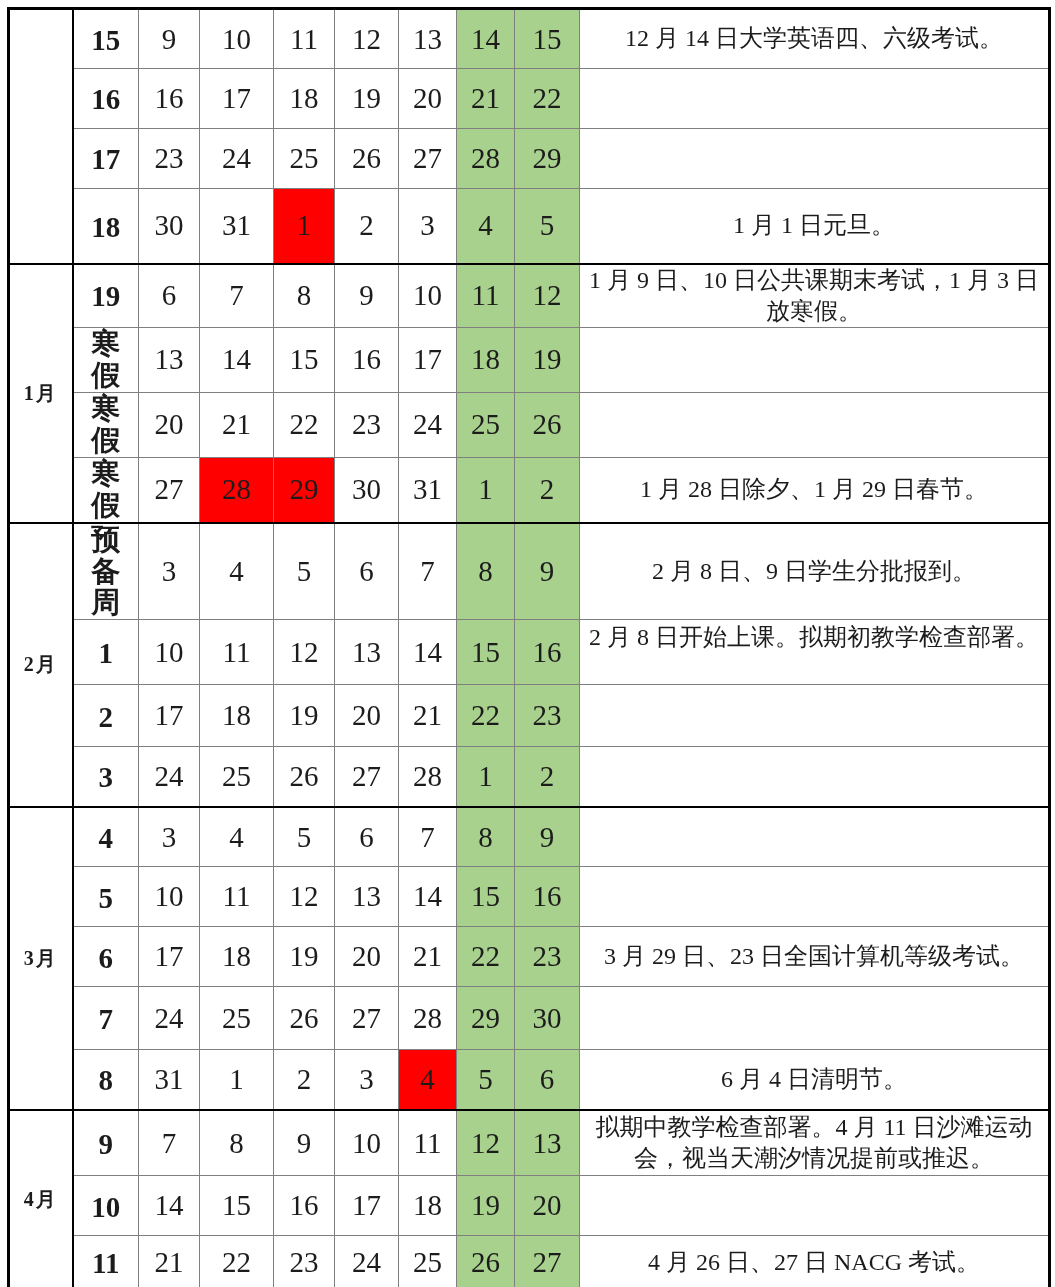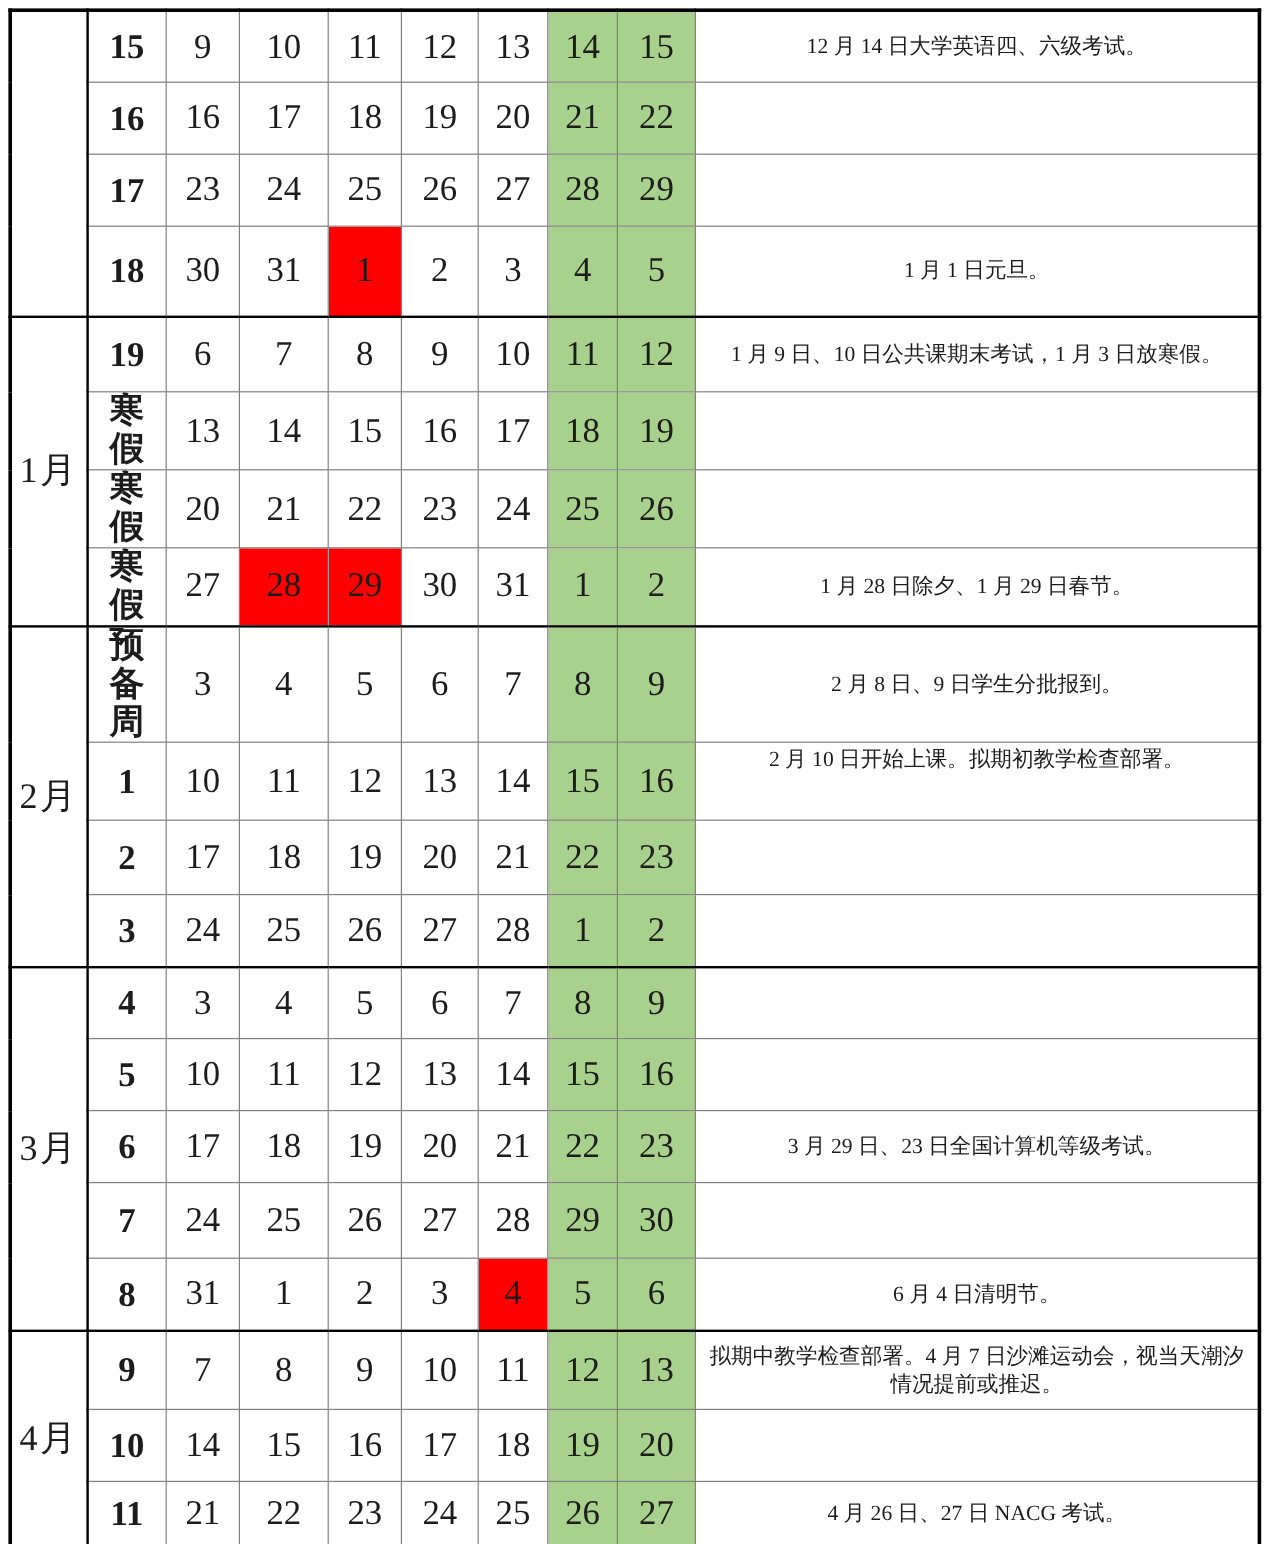--- a/index.html
+++ b/index.html
@@ -28,22 +28,22 @@
   td {
     border: 1px solid var(--border-gray, #808080);
     text-align: center;
     vertical-align: middle;
     padding: 0;
     overflow: hidden;
     color: #1c1c1c;
     font-family: "Liberation Serif", "DejaVu Serif", serif;
   }
   td.month-cell {
-    font-size: 30px;
-    font-weight: normal;
+    font-size: 20px;
+    font-weight: bold;
     border-right: 2px solid var(--border-black, #000);
     border-top: 2px solid var(--border-black, #000);
     border-bottom: 2px solid var(--border-black, #000);
     letter-spacing: 2px;
   }
   td.week-cell {
     font-size: 29px;
     font-weight: bold;
   }
   .week-label {
@@ -56,21 +56,21 @@
   td.day-cell {
     font-size: 29px;
   }
   td.day-cell.weekend {
     background: var(--weekend-bg, #a9d18e);
   }
   td.day-cell.holiday {
     background: var(--holiday-bg, #ff0000);
   }
   td.note-cell {
-    font-size: 18px;
+    font-size: 24px;
     line-height: 1.3;
     padding: 0 5px;
   }
   td.note-cell.top {
     vertical-align: top;
     padding-top: 2px;
   }
   tr.section-end td {
     border-bottom: 2px solid var(--border-black, #000);
   }
@@ -197,21 +197,21 @@
         </tr>
         <tr style="height: 65px;">
           <td class="week-cell"><span class="week-label">1</span></td>
           <td class="day-cell">10</td>
           <td class="day-cell">11</td>
           <td class="day-cell">12</td>
           <td class="day-cell">13</td>
           <td class="day-cell">14</td>
           <td class="day-cell weekend">15</td>
           <td class="day-cell weekend">16</td>
-          <td class="note-cell top">2 月 10 日开始上课。拟期初教学检查部署。</td>
+          <td class="note-cell top">2 月 8 日开始上课。拟期初教学检查部署。</td>
         </tr>
         <tr style="height: 62px;">
           <td class="week-cell"><span class="week-label">2</span></td>
           <td class="day-cell">17</td>
           <td class="day-cell">18</td>
           <td class="day-cell">19</td>
           <td class="day-cell">20</td>
           <td class="day-cell">21</td>
           <td class="day-cell weekend">22</td>
           <td class="day-cell weekend">23</td>
@@ -287,21 +287,21 @@
         <tr style="height: 66px;">
           <td class="month-cell" rowspan="3"><span>4月</span></td>
           <td class="week-cell"><span class="week-label">9</span></td>
           <td class="day-cell">7</td>
           <td class="day-cell">8</td>
           <td class="day-cell">9</td>
           <td class="day-cell">10</td>
           <td class="day-cell">11</td>
           <td class="day-cell weekend">12</td>
           <td class="day-cell weekend">13</td>
-          <td class="note-cell">拟期中教学检查部署。4 月 7 日沙滩运动会，视当天潮汐情况提前或推迟。</td>
+          <td class="note-cell">拟期中教学检查部署。4 月 11 日沙滩运动会，视当天潮汐情况提前或推迟。</td>
         </tr>
         <tr style="height: 60px;">
           <td class="week-cell"><span class="week-label">10</span></td>
           <td class="day-cell">14</td>
           <td class="day-cell">15</td>
           <td class="day-cell">16</td>
           <td class="day-cell">17</td>
           <td class="day-cell">18</td>
           <td class="day-cell weekend">19</td>
           <td class="day-cell weekend">20</td>

